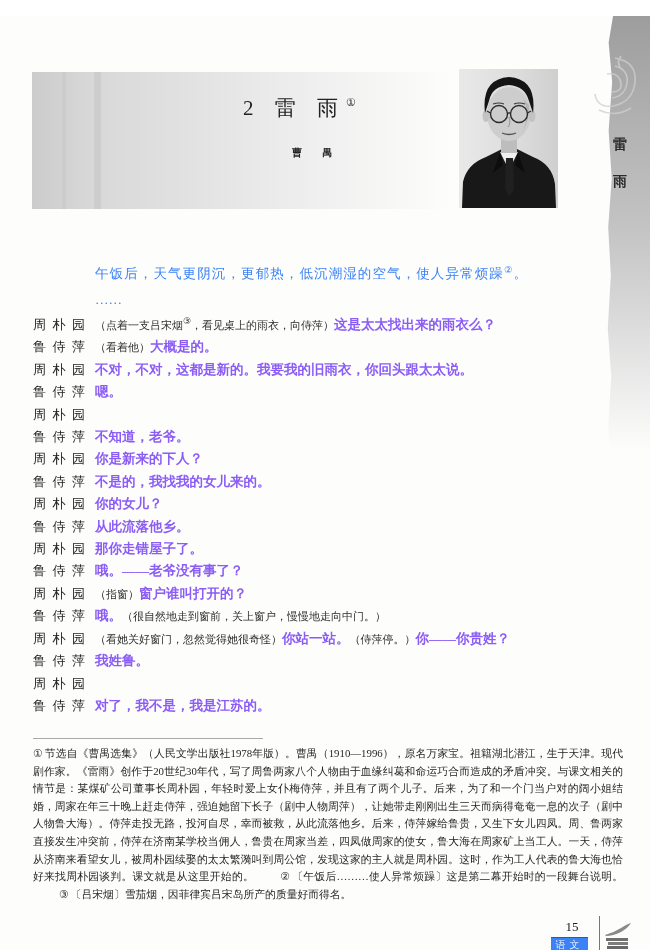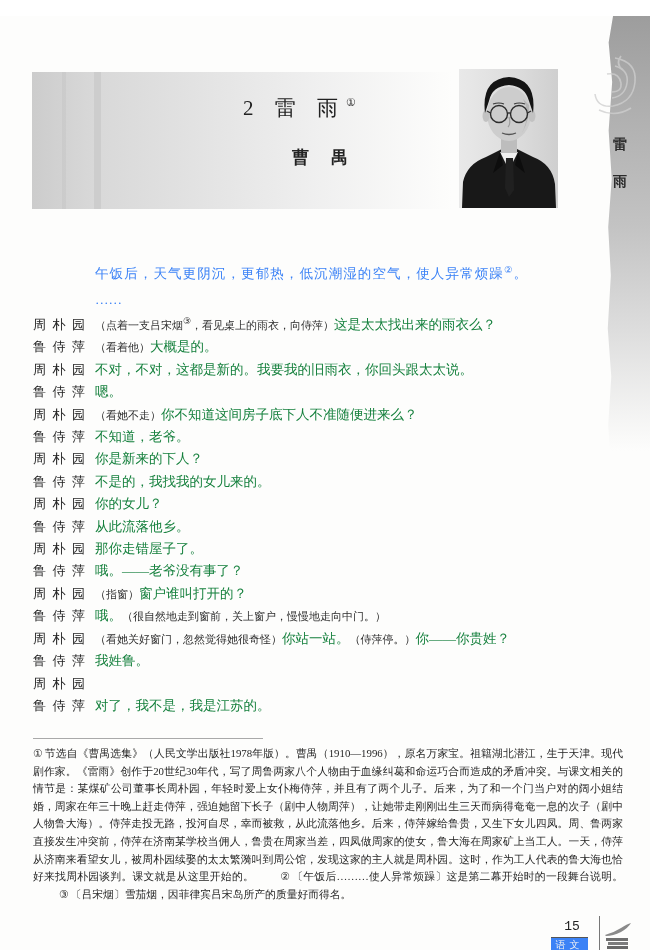--- a/index.html
+++ b/index.html
@@ -16,21 +16,21 @@
     background:linear-gradient(to right,#cccccc 0px,#d8d8d8 60px,#e2e2e2 160px,#efefef 280px,rgba(250,250,250,0) 420px);
   }
   .band-streak{position:absolute;left:62px;top:0;width:7px;height:100%;background:rgba(110,110,110,0.10);}
   .band-streak2{position:absolute;left:30px;top:0;width:4px;height:100%;background:rgba(110,110,110,0.07);}
   .lesson-title{
     position:absolute;left:243px;top:78px;font-size:21px;letter-spacing:8px;
     color:#222;white-space:nowrap;
   }
   .lesson-title sup{font-size:11px;letter-spacing:0;vertical-align:9px;}
   .lesson-author{
-    position:absolute;left:292px;top:130px;font-size:17px;letter-spacing:9px;
+    position:absolute;left:292px;top:130px;font-size:10px;letter-spacing:9px;
     color:#222;white-space:nowrap;font-weight:600;
   }
 
   
   .photo{position:absolute;left:459px;top:53px;width:99px;height:139px;}
   .photo svg{display:block;}
 
   
   .side-band{
     position:absolute;left:606px;top:0;width:44px;height:440px;
@@ -47,35 +47,35 @@
   .opening sup{font-size:9.5px;vertical-align:5px;}
 
   
   .dialogue{position:absolute;left:33px;top:294px;width:585px;}
   .dlg-row{display:flex;align-items:baseline;line-height:22.4px;white-space:nowrap;}
   .speaker{
     display:inline-flex;justify-content:space-between;width:52px;flex:0 0 52px;
     font-size:13px;color:#242424;
   }
   .content{margin-left:10px;font-size:13.5px;}
-  .content .speech{font-weight:400;color:#15803d;}
+  .content .speech{font-weight:700;color:#8b5cf6;}
   .content .stage{font-size:11px;font-weight:400;color:#2e2e2e;}
   .content .sup{font-size:9px;vertical-align:5px;}
 
   
   .fn-rule{position:absolute;left:33px;top:722px;width:230px;height:1px;background:#a9a9a9;}
   .footnotes{
     position:absolute;left:33px;top:729px;width:590px;
     font-size:10.8px;line-height:17.6px;text-align:justify;color:#1f1f1f;
   }
   .fn-marker{margin-right:2px;}
   .fn-gap{display:inline-block;width:26px;}
 
   
-  .pageno{position:absolute;left:550px;top:903px;width:44px;text-align:center;font-size:13px;color:#222;font-family:Liberation Mono, monospace;}
+  .pageno{position:absolute;left:550px;top:903px;width:44px;text-align:center;font-size:13px;color:#222;font-family:Liberation Serif, serif;}
   .subject-badge{
     position:absolute;left:551px;top:921px;width:37px;height:14px;
     background:#3b82f6;color:#f2f2f2;font-size:10px;line-height:14px;text-align:center;
     letter-spacing:4px;border-top:1px solid #555;
     font-family:"Liberation Sans","DejaVu Sans",sans-serif;
   }
   .footer-divider{position:absolute;left:599px;top:900px;width:1px;height:40px;background:#777;}
   .footer-logo{position:absolute;left:603px;top:905px;width:30px;height:32px;}
 </style>
 </head>
@@ -185,21 +185,20 @@
           <span>萍</span>
         </span>
         <span class="content"><span class="speech">嗯。</span></span>
       </div>
       <div class="dlg-row">
         <span class="speaker">
           <span>周</span>
           <span>朴</span>
           <span>园</span>
         </span>
-        <span class="content"><span class="stage">（看她不走）</span><span class="speech">你不知道这间房子底下人不准随便进来么？</span></span>
       </div>
       <div class="dlg-row">
         <span class="speaker">
           <span>鲁</span>
           <span>侍</span>
           <span>萍</span>
         </span>
         <span class="content"><span class="speech">不知道，老爷。</span></span>
       </div>
       <div class="dlg-row">

